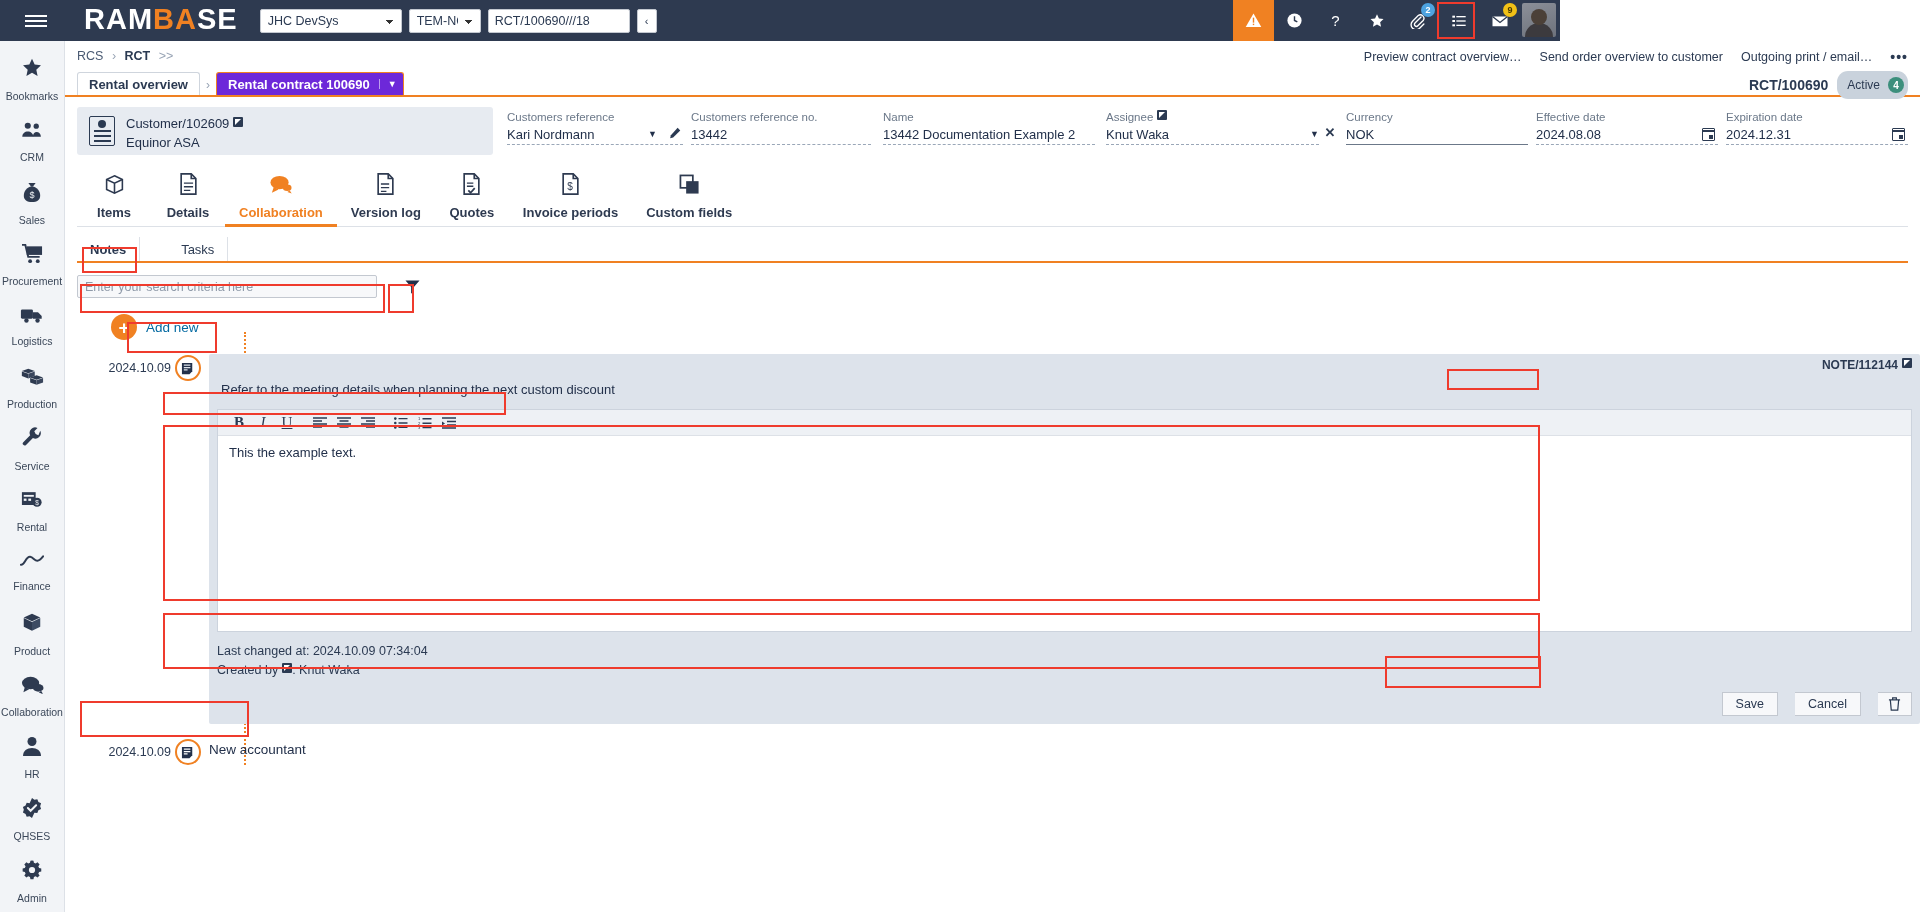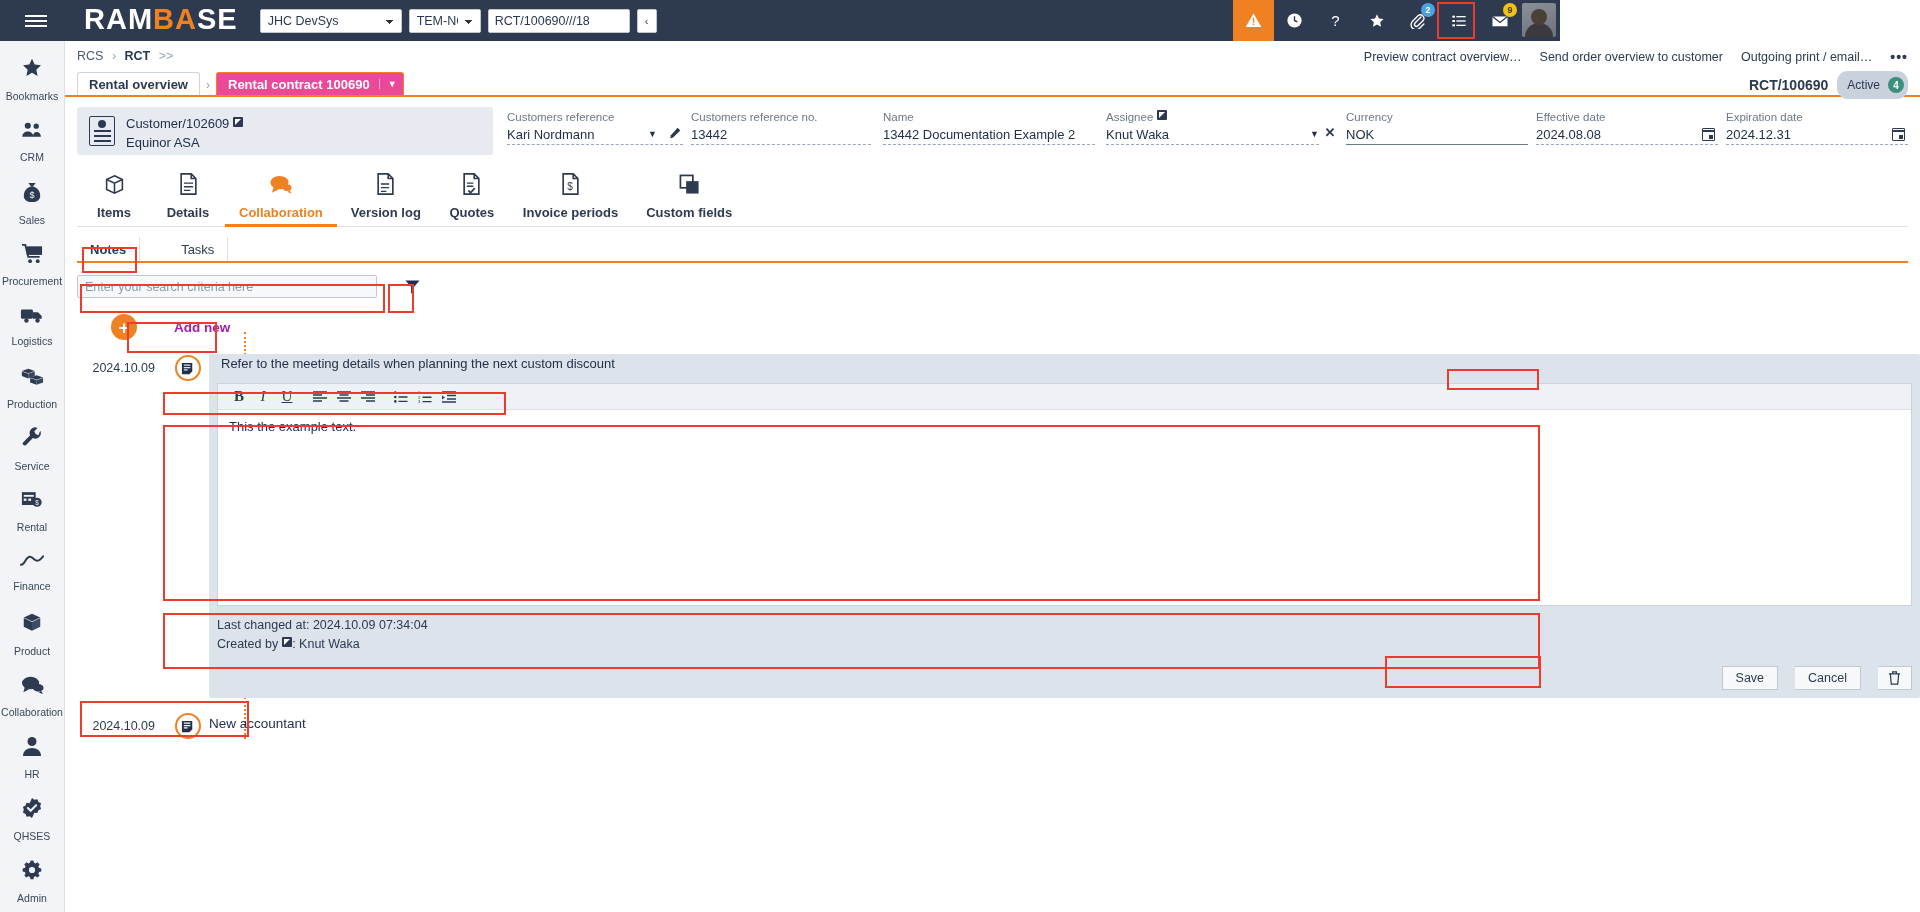--- a/index.html
+++ b/index.html
@@ -103,21 +103,21 @@
 
   .tabrow {
     position:relative; height:30px; padding-left:12px; display:flex; align-items:flex-end;
     border-bottom:2px solid #f08122;
   }
   .pill {
     height:23px; padding:0 11px; display:flex; align-items:center;
     border:1px solid #cfd5dd; border-radius:3px 3px 0 0; border-bottom:none;
     background:#fff; font-size:13px; font-weight:bold; color:#2b3a52; cursor:pointer;
   }
-  .pill.active { background:#ec4899; color:#fff; border-color:#f08122; padding-right:6px; }
+  .pill.active { background:#6d28d9; color:#fff; border-color:#f08122; padding-right:6px; }
   .pill .caret {
     margin-left:9px; padding-left:8px; border-left:1px solid rgba(255,255,255,.55); font-size:9px;
   }
   .crumbsep2 { margin:0 6px 3px 6px; color:#97a3b4; font-size:12px; }
   .doc-id {
     position:absolute; right:12px; top:4px; font-size:14px; font-weight:bold; color:#2b3a52;
     display:flex; align-items:center; gap:9px;
   }
   .statuschip {
     background:#c9d2dc; color:#2b3a52; border-radius:11px; height:28px; padding:0 4px 0 10px;
@@ -202,31 +202,31 @@
   .funnel { width:22px; height:22px; display:flex; align-items:center; justify-content:center; cursor:pointer; }
 
   .addnew {
     margin:16px 0 0 46px; display:inline-flex; align-items:center; gap:9px; cursor:pointer;
   }
   .plusbtn {
     width:26px; height:26px; border-radius:50%; background:#f08122; color:#fff;
     display:flex; align-items:center; justify-content:center; font-size:19px; font-weight:bold;
     line-height:1;
   }
-  .addnew .albl { color:#a21caf; font-size:13.5px; font-weight:bold;margin-left:28px; }
+  .addnew .albl { color:#0369a1; font-size:13.5px; font-weight:normal; }
 
   
   .timeline { position:relative; margin-top:14px; }
   .tl-line {
     position:absolute; left:179px; top:-22px; bottom:0; width:0;
     border-left:2.5px dotted #f08122;
   }
   .tl-entry { position:relative; display:flex; align-items:flex-start; }
   .tl-date {
-    width:110px; text-align:right; padding-right:20px; font-size:12.5px; color:#2b3a52;
+    width:110px; text-align:right; padding-right:4px; font-size:12.5px; color:#2b3a52;
     padding-top:7px; flex:none;
   }
   .tl-dot {
     width:26px; height:26px; border-radius:50%; background:#fff; border:2px solid #f08122;
     display:flex; align-items:center; justify-content:center; flex:none; z-index:2; margin-top:1px;
   }
   .tl-body { flex:1; margin-left:8px; }
 
   .notecard { background:#dde3eb; border-radius:2px; position:relative; }
   .note-head { height:26px; position:relative; }
@@ -694,20 +694,23 @@
       <div class="tl-entry">
         <div class="tl-date">2024.10.09</div>
         <div class="tl-dot">
           <svg width="15" height="15" viewBox="0 0 16 16">
               <path d="M1 2 h11 v9 l-3 3 H1z" fill="#22304a"></path>
               <path d="M3 4.5 h7 M3 7 h7 M3 9.5 h4" stroke="#dde3eb" stroke-width="1.3"></path>
             </svg>
         </div>
         <div class="tl-body">
           <div class="notecard">
+            <div class="note-head">
+              <span class="note-id"><span>NOTE/112144</span><span class="extlink"></span></span>
+            </div>
             <div class="note-title">Refer to the meeting details when planning the next custom discount</div>
 
             <div class="editorwrap">
               <div class="etoolbar">
                 <div class="ebtn bold">B</div>
                 <div class="ebtn ital">I</div>
                 <div class="ebtn und">U</div>
                 <div class="esep"></div>
                 <div class="ebtn">
                     <svg width="14" height="12" viewBox="0 0 14 12">

